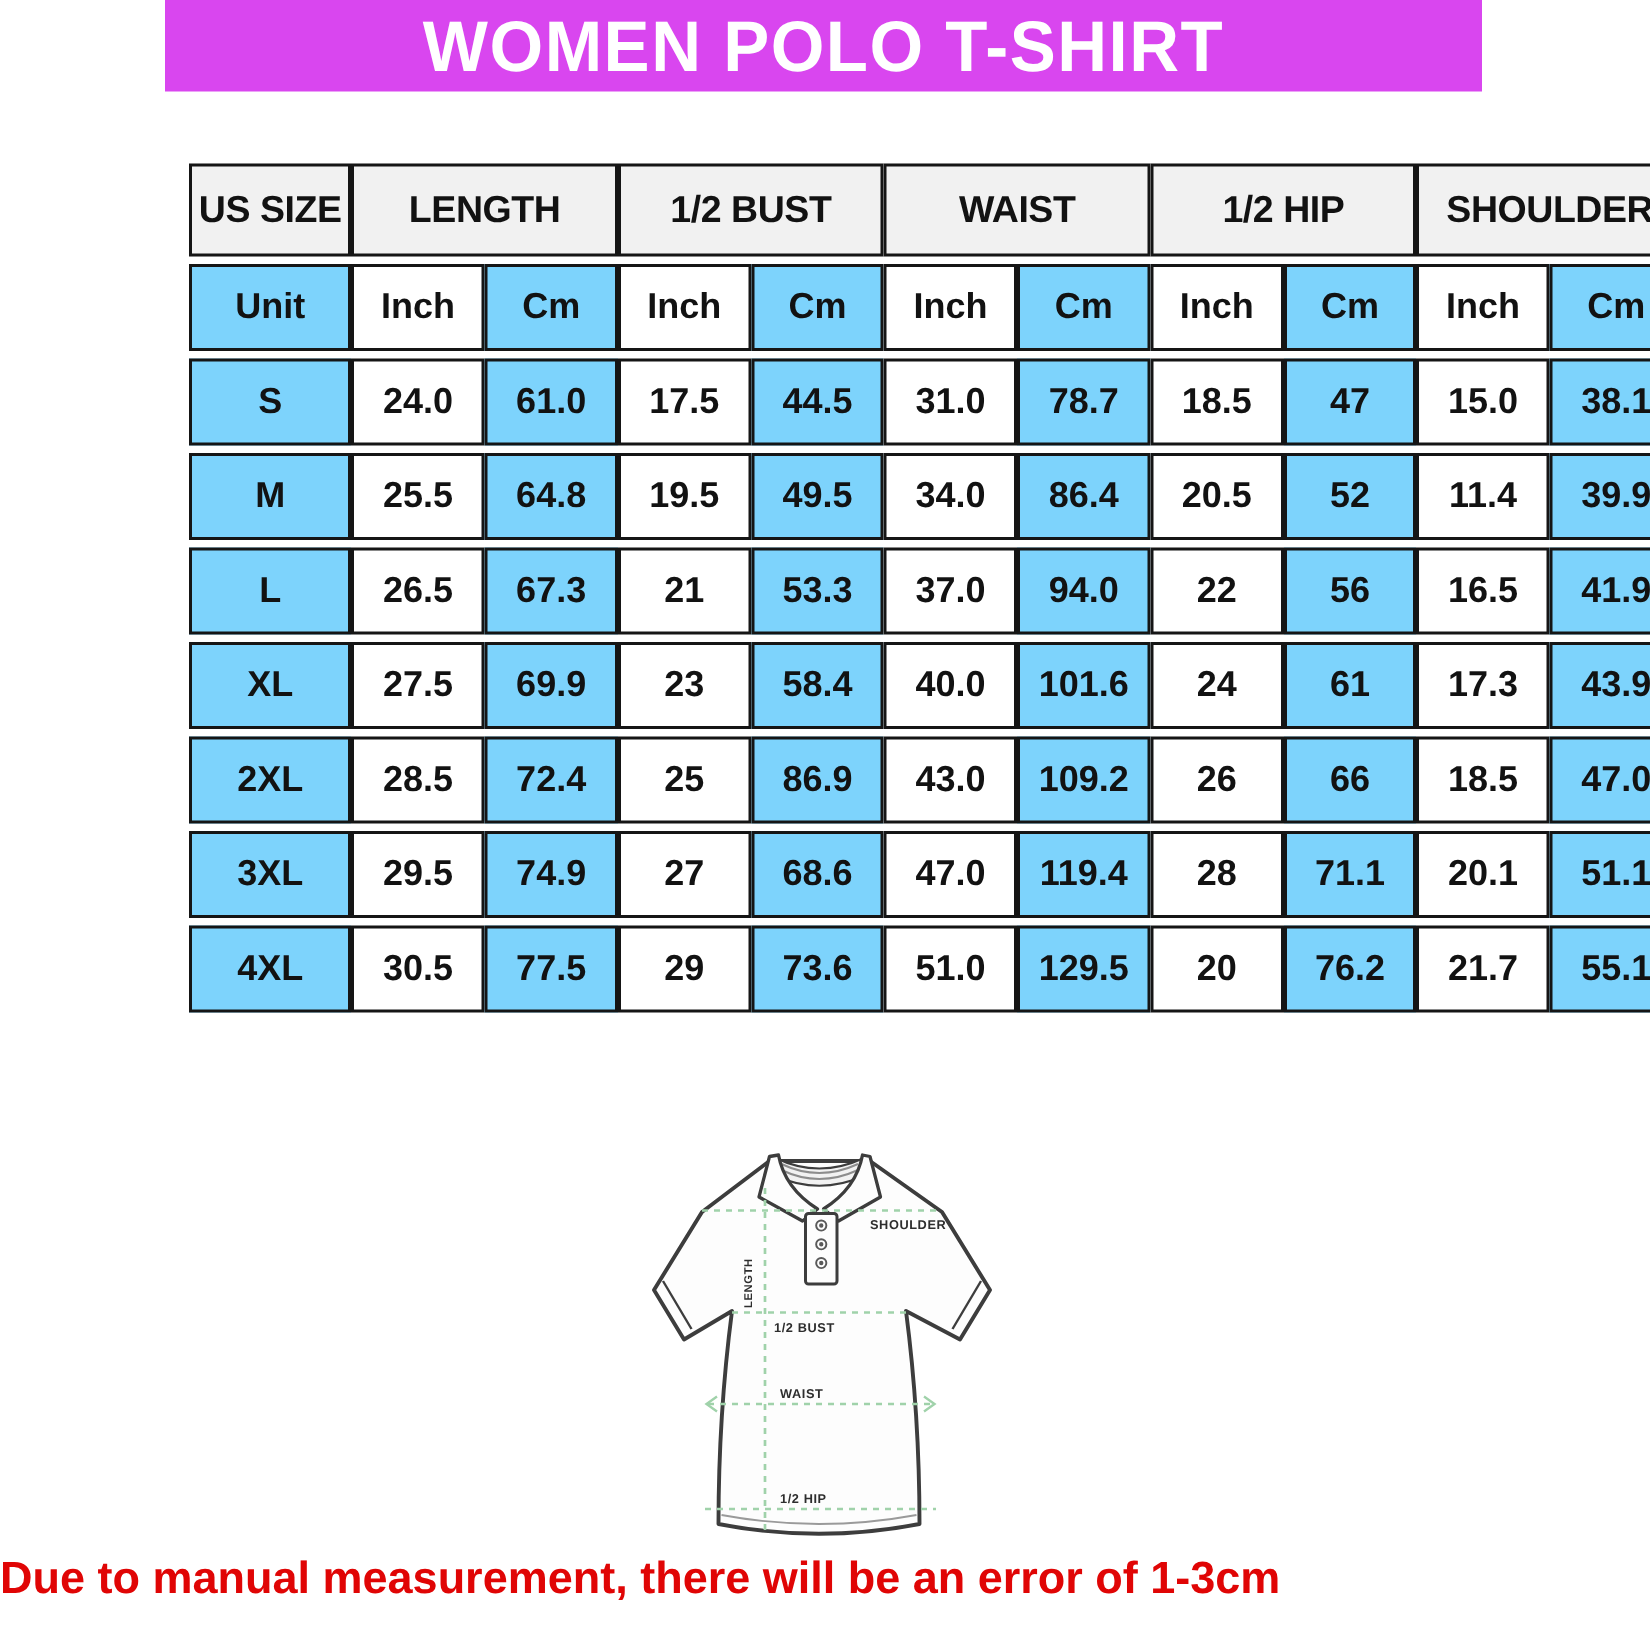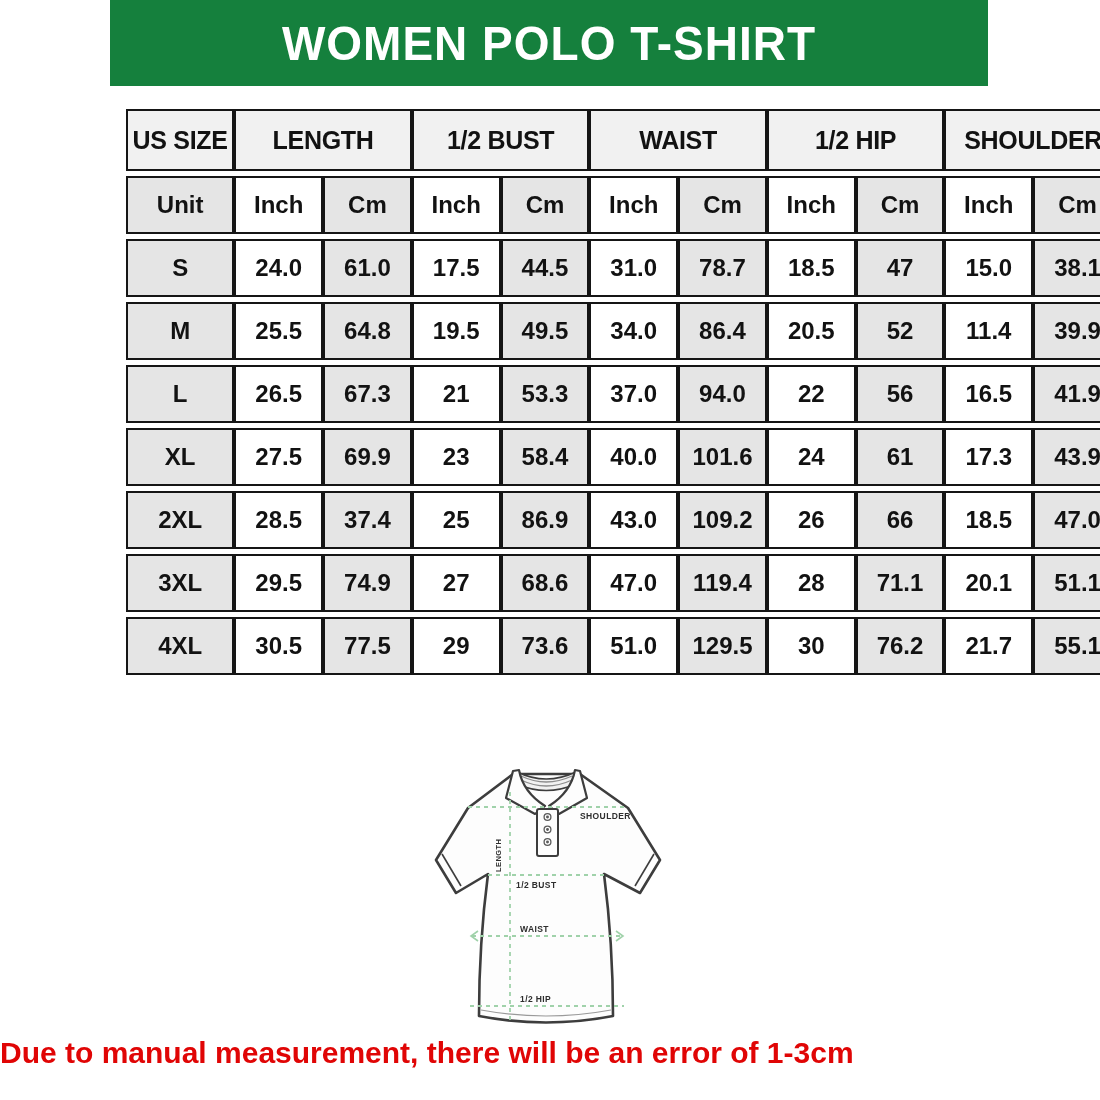--- a/index.html
+++ b/index.html
@@ -2,41 +2,41 @@
 <html><head>
 <meta charset="utf-8">
 <style>
   html,body{margin:0;padding:0;overflow:hidden;}
   body{
     width:1100px;height:1100px;position:relative;background:#ffffff;
     font-family:"Liberation Sans",sans-serif;
   }
   
   .banner{
-    position:absolute;left:110px;top:0;width:878px;height:86px;
-    background:#15803d;display:flex;align-items:center;justify-content:center;
+    position:absolute;left:110px;top:0;width:878px;height:61px;
+    background:#d946ef;display:flex;align-items:center;justify-content:center;
   }
   .banner .title{
     color:#ffffff;font-size:46px;font-weight:bold;letter-spacing:1px;
     transform:scaleY(1.04);
   }
   
   .chart-wrap{position:absolute;left:126px;top:104px;}
   table.size-chart{
     border-collapse:separate;border-spacing:0 5px;table-layout:fixed;
     width:996px;
   }
   table.size-chart th,table.size-chart td{
     border:2px solid #151515;text-align:center;vertical-align:middle;
     background:#ffffff;color:#121212;font-weight:bold;padding:0;
     overflow:hidden;white-space:nowrap;
   }
   table.size-chart th{height:58px;font-size:25px;background:#f1f1f1;letter-spacing:-0.3px;}
   table.size-chart td{height:54px;font-size:24px;}
-  table.size-chart td.g{background:#e5e5e5;}
+  table.size-chart td.g{background:#7dd3fc;}
   
   .diagram{position:absolute;left:408px;top:760px;width:280px;height:285px;}
   
   .note{
     position:absolute;left:0;top:1036px;width:1100px;text-align:left;
     color:#e00505;font-size:30px;font-weight:bold;
   }
 </style>
 </head>
 <body>
@@ -123,21 +123,21 @@
           <td>40.0</td>
           <td class="g">101.6</td>
           <td>24</td>
           <td class="g">61</td>
           <td>17.3</td>
           <td class="g">43.9</td>
         </tr>
         <tr>
           <td class="g">2XL</td>
           <td>28.5</td>
-          <td class="g">37.4</td>
+          <td class="g">72.4</td>
           <td>25</td>
           <td class="g">86.9</td>
           <td>43.0</td>
           <td class="g">109.2</td>
           <td>26</td>
           <td class="g">66</td>
           <td>18.5</td>
           <td class="g">47.0</td>
         </tr>
         <tr>
@@ -154,21 +154,21 @@
           <td class="g">51.1</td>
         </tr>
         <tr>
           <td class="g">4XL</td>
           <td>30.5</td>
           <td class="g">77.5</td>
           <td>29</td>
           <td class="g">73.6</td>
           <td>51.0</td>
           <td class="g">129.5</td>
-          <td>30</td>
+          <td>20</td>
           <td class="g">76.2</td>
           <td>21.7</td>
           <td class="g">55.1</td>
         </tr>
       </tbody>
   </table>
 </div>
 
 <div class="diagram">
   <svg width="280" height="285" viewBox="0 0 280 285" xmlns="http://www.w3.org/2000/svg">

